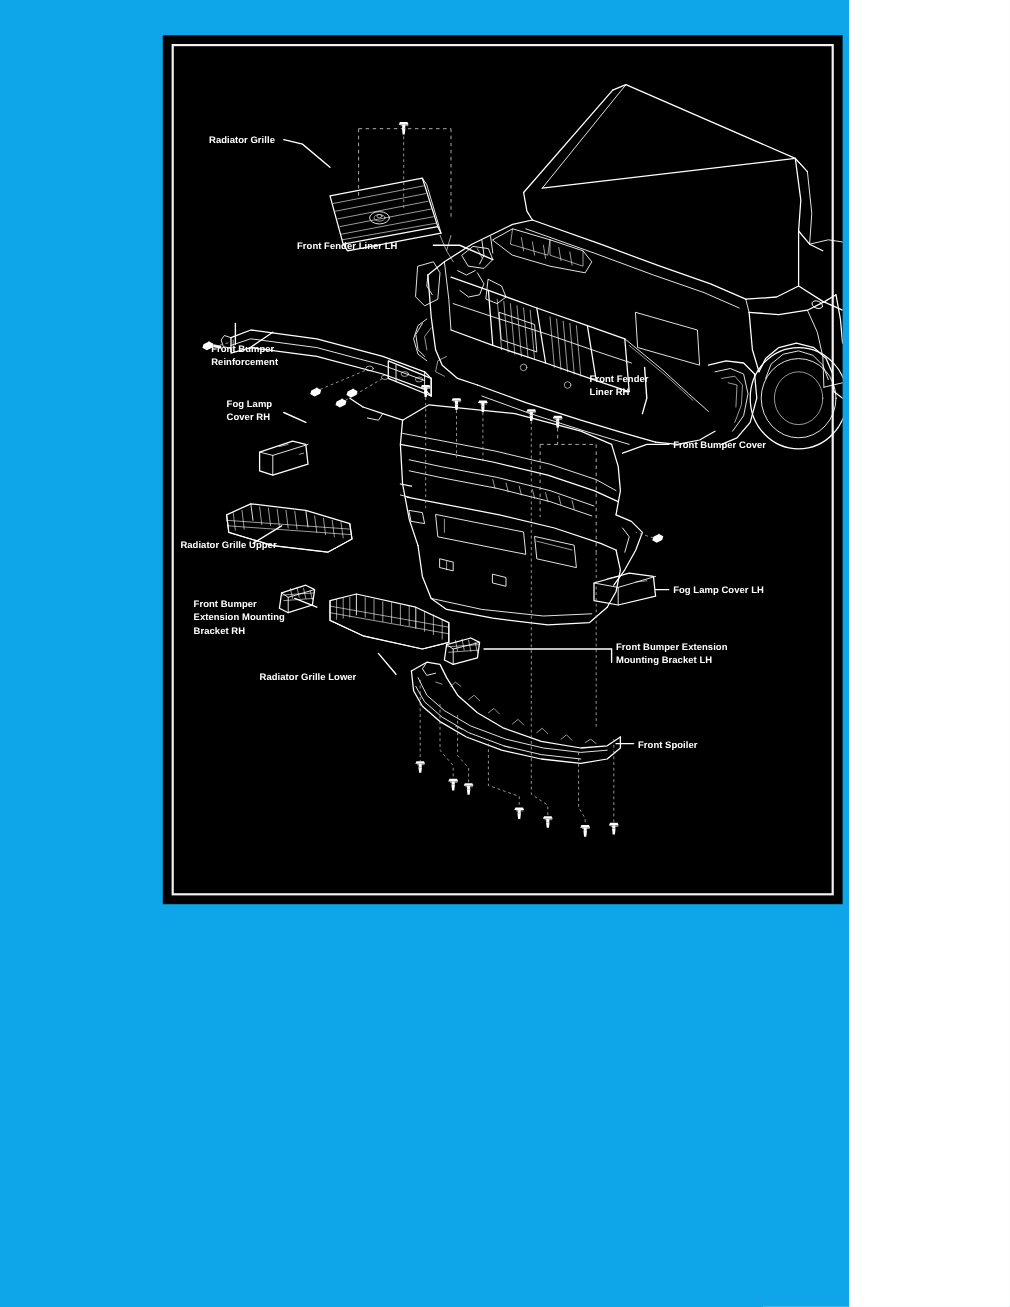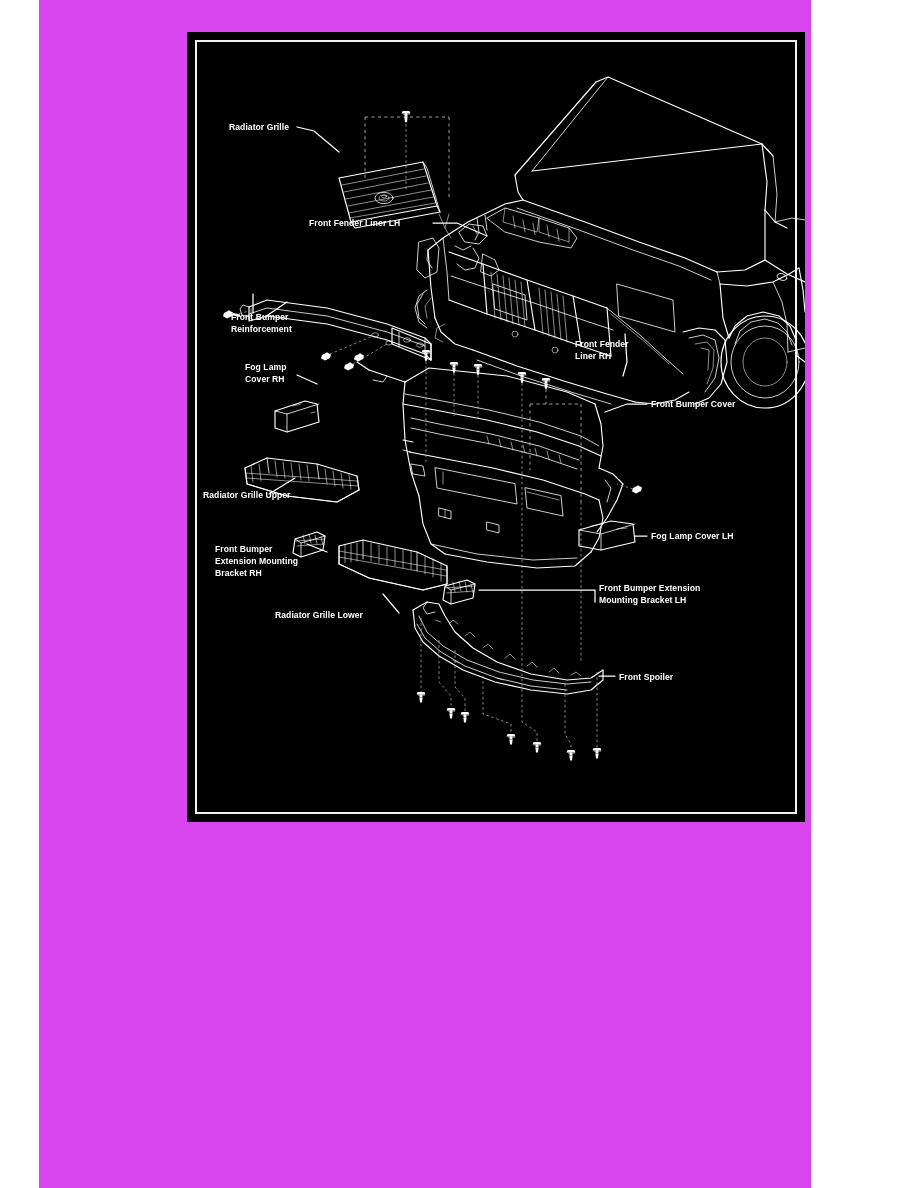--- a/index.html
+++ b/index.html
@@ -1,18 +1,18 @@
 <!DOCTYPE html>
 <html><head>
 <meta charset="utf-8">
 <style>
   html,body{margin:0;padding:0;background:#ffffff;}
   body{width:918px;height:1188px;overflow:hidden;
        font-family:"Liberation Sans", sans-serif;}
-  #page{position:relative;width:772px;height:1188px;background:#d946ef;margin-left:39px;}
+  #page{position:relative;width:772px;height:1188px;background:#0ea5e9;}
   #panel{position:absolute;left:148px;top:32px;width:618px;height:790px;background:#000000;}
   #inner-border{position:absolute;left:8px;top:8px;right:8px;bottom:8px;
                 border:2px solid #f2f2f2;box-sizing:border-box;}
   #art{position:absolute;left:0;top:0;width:618px;height:790px;}
   svg{display:block;}
   .lbl{fill:#ffffff;font-family:"Liberation Sans", sans-serif;
        font-size:8.6px;font-weight:bold;letter-spacing:0.05px;}
   .ln{stroke:#ffffff;fill:none;stroke-width:1.15;stroke-linecap:round;stroke-linejoin:round;}
   .ln-thin{stroke:#ffffff;fill:none;stroke-width:0.8;stroke-linecap:round;stroke-linejoin:round;}
   .ln-hair{stroke:#ffffff;fill:none;stroke-width:0.55;stroke-linecap:round;stroke-linejoin:round;}

